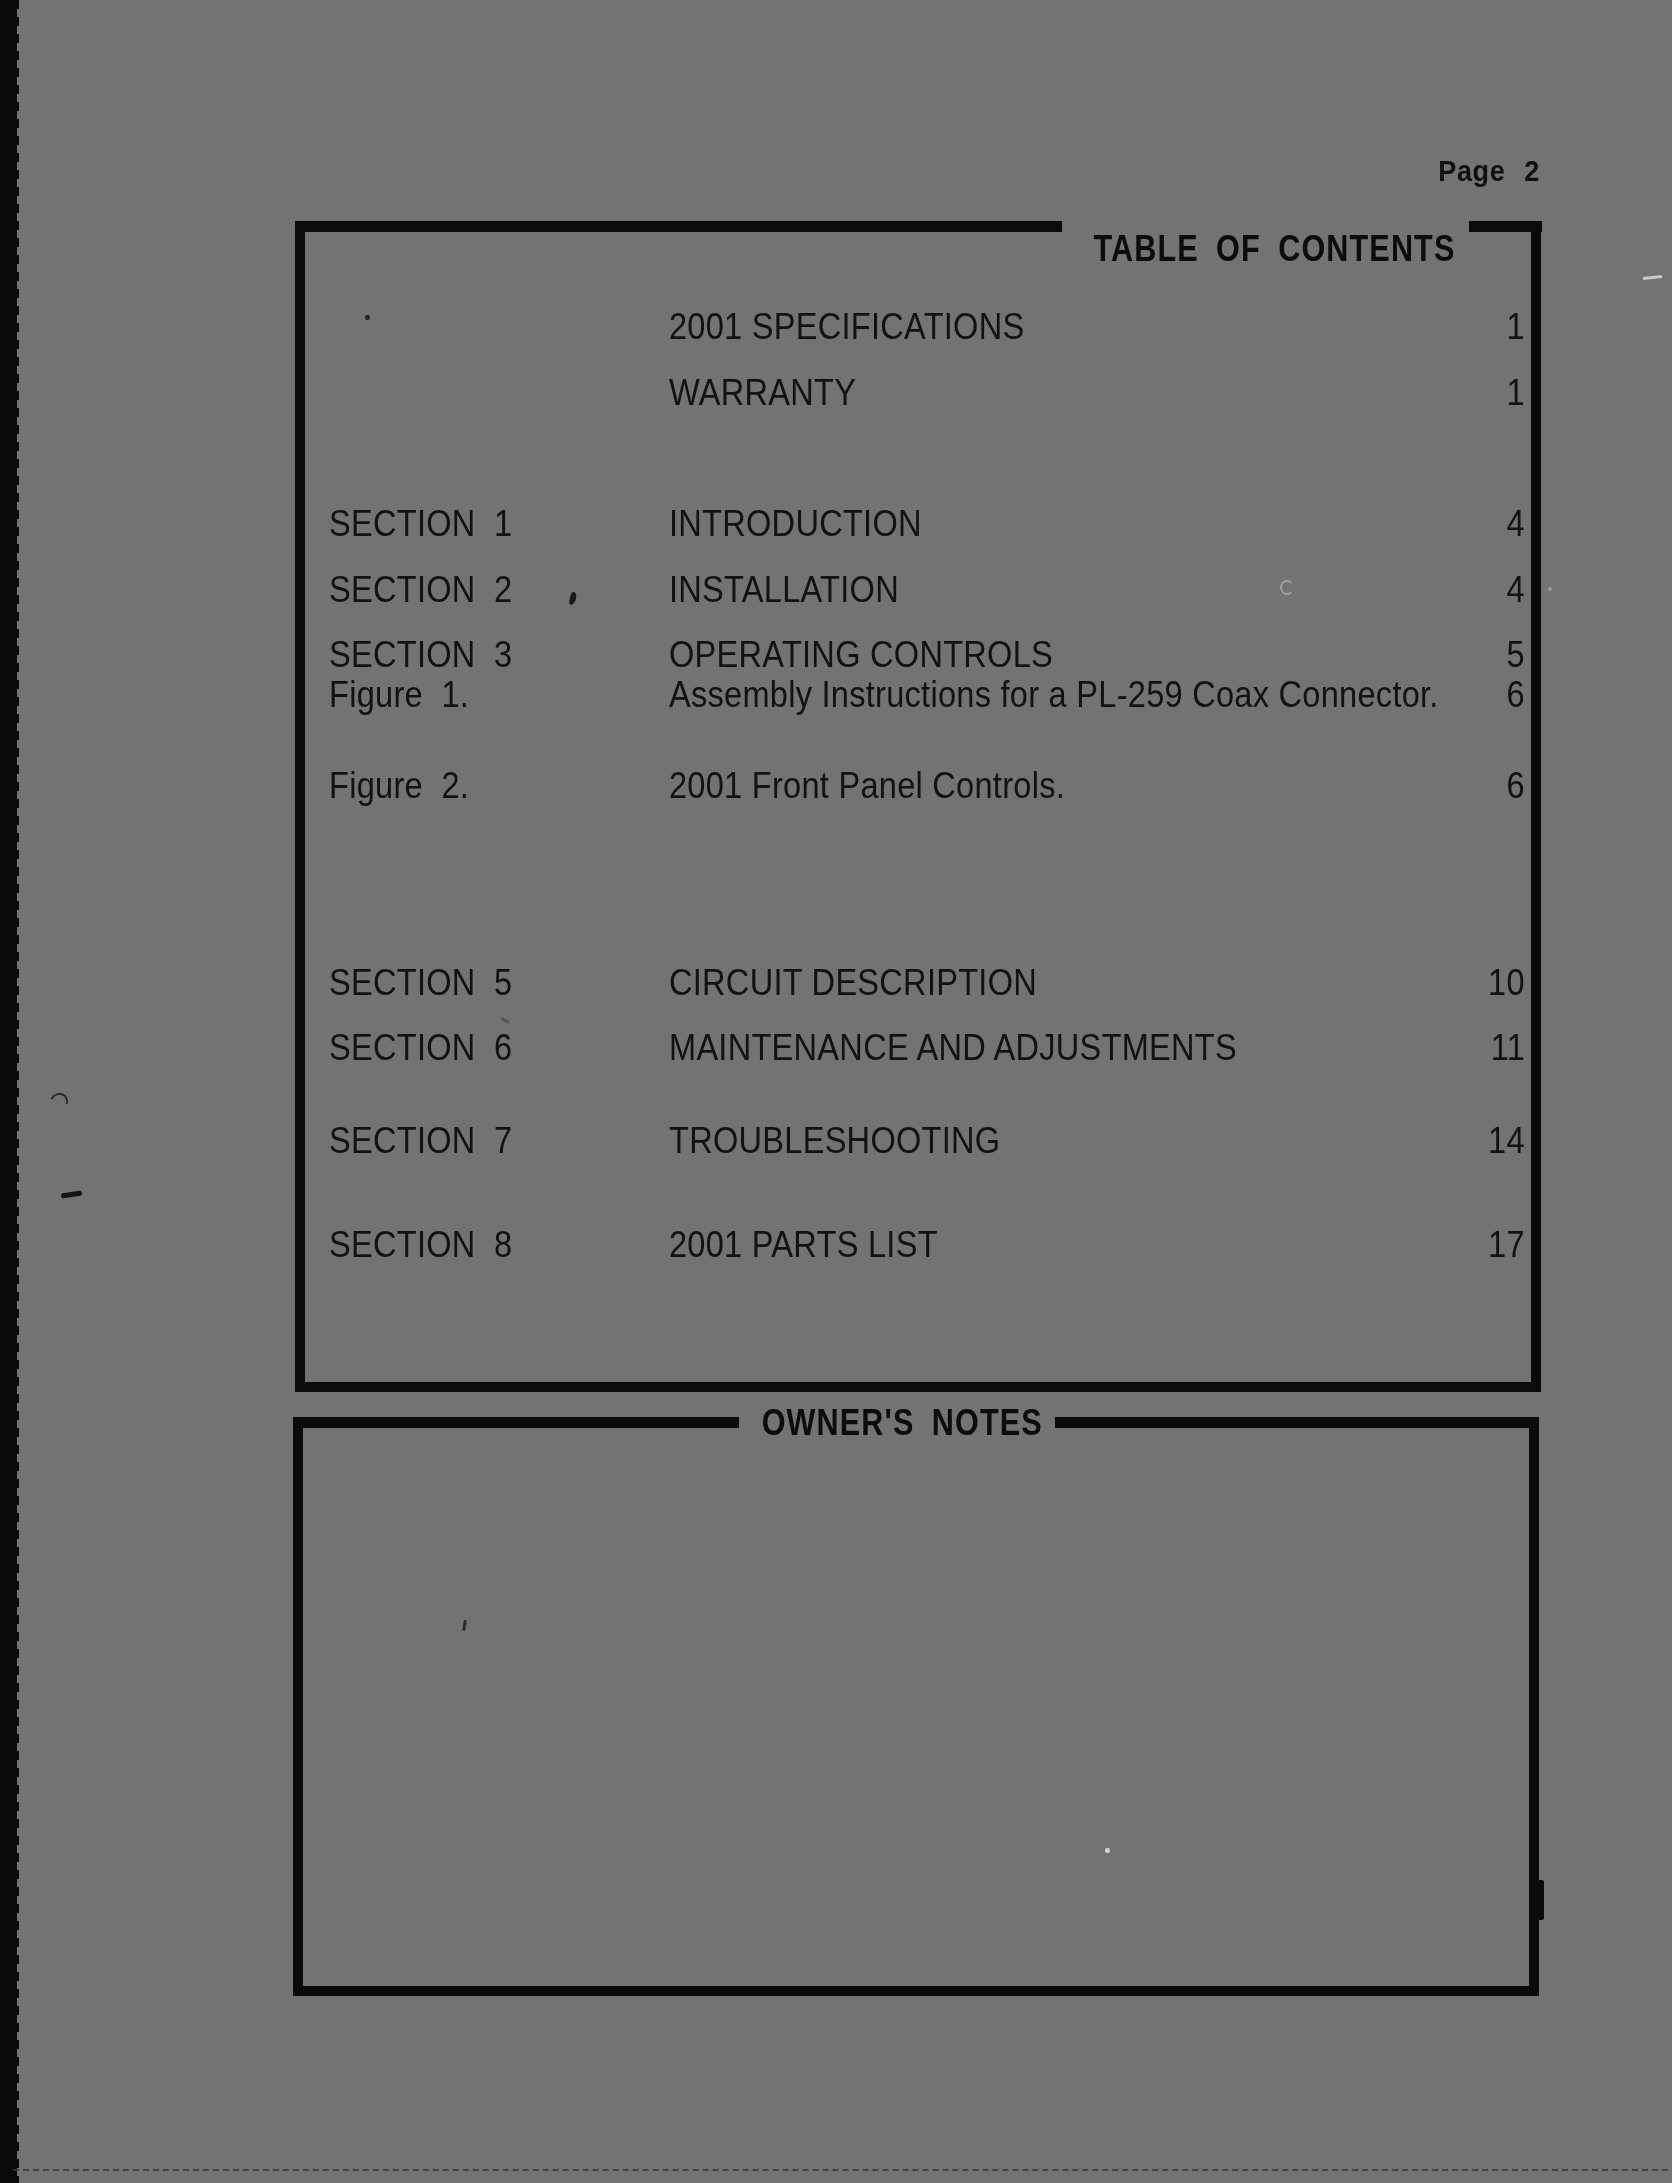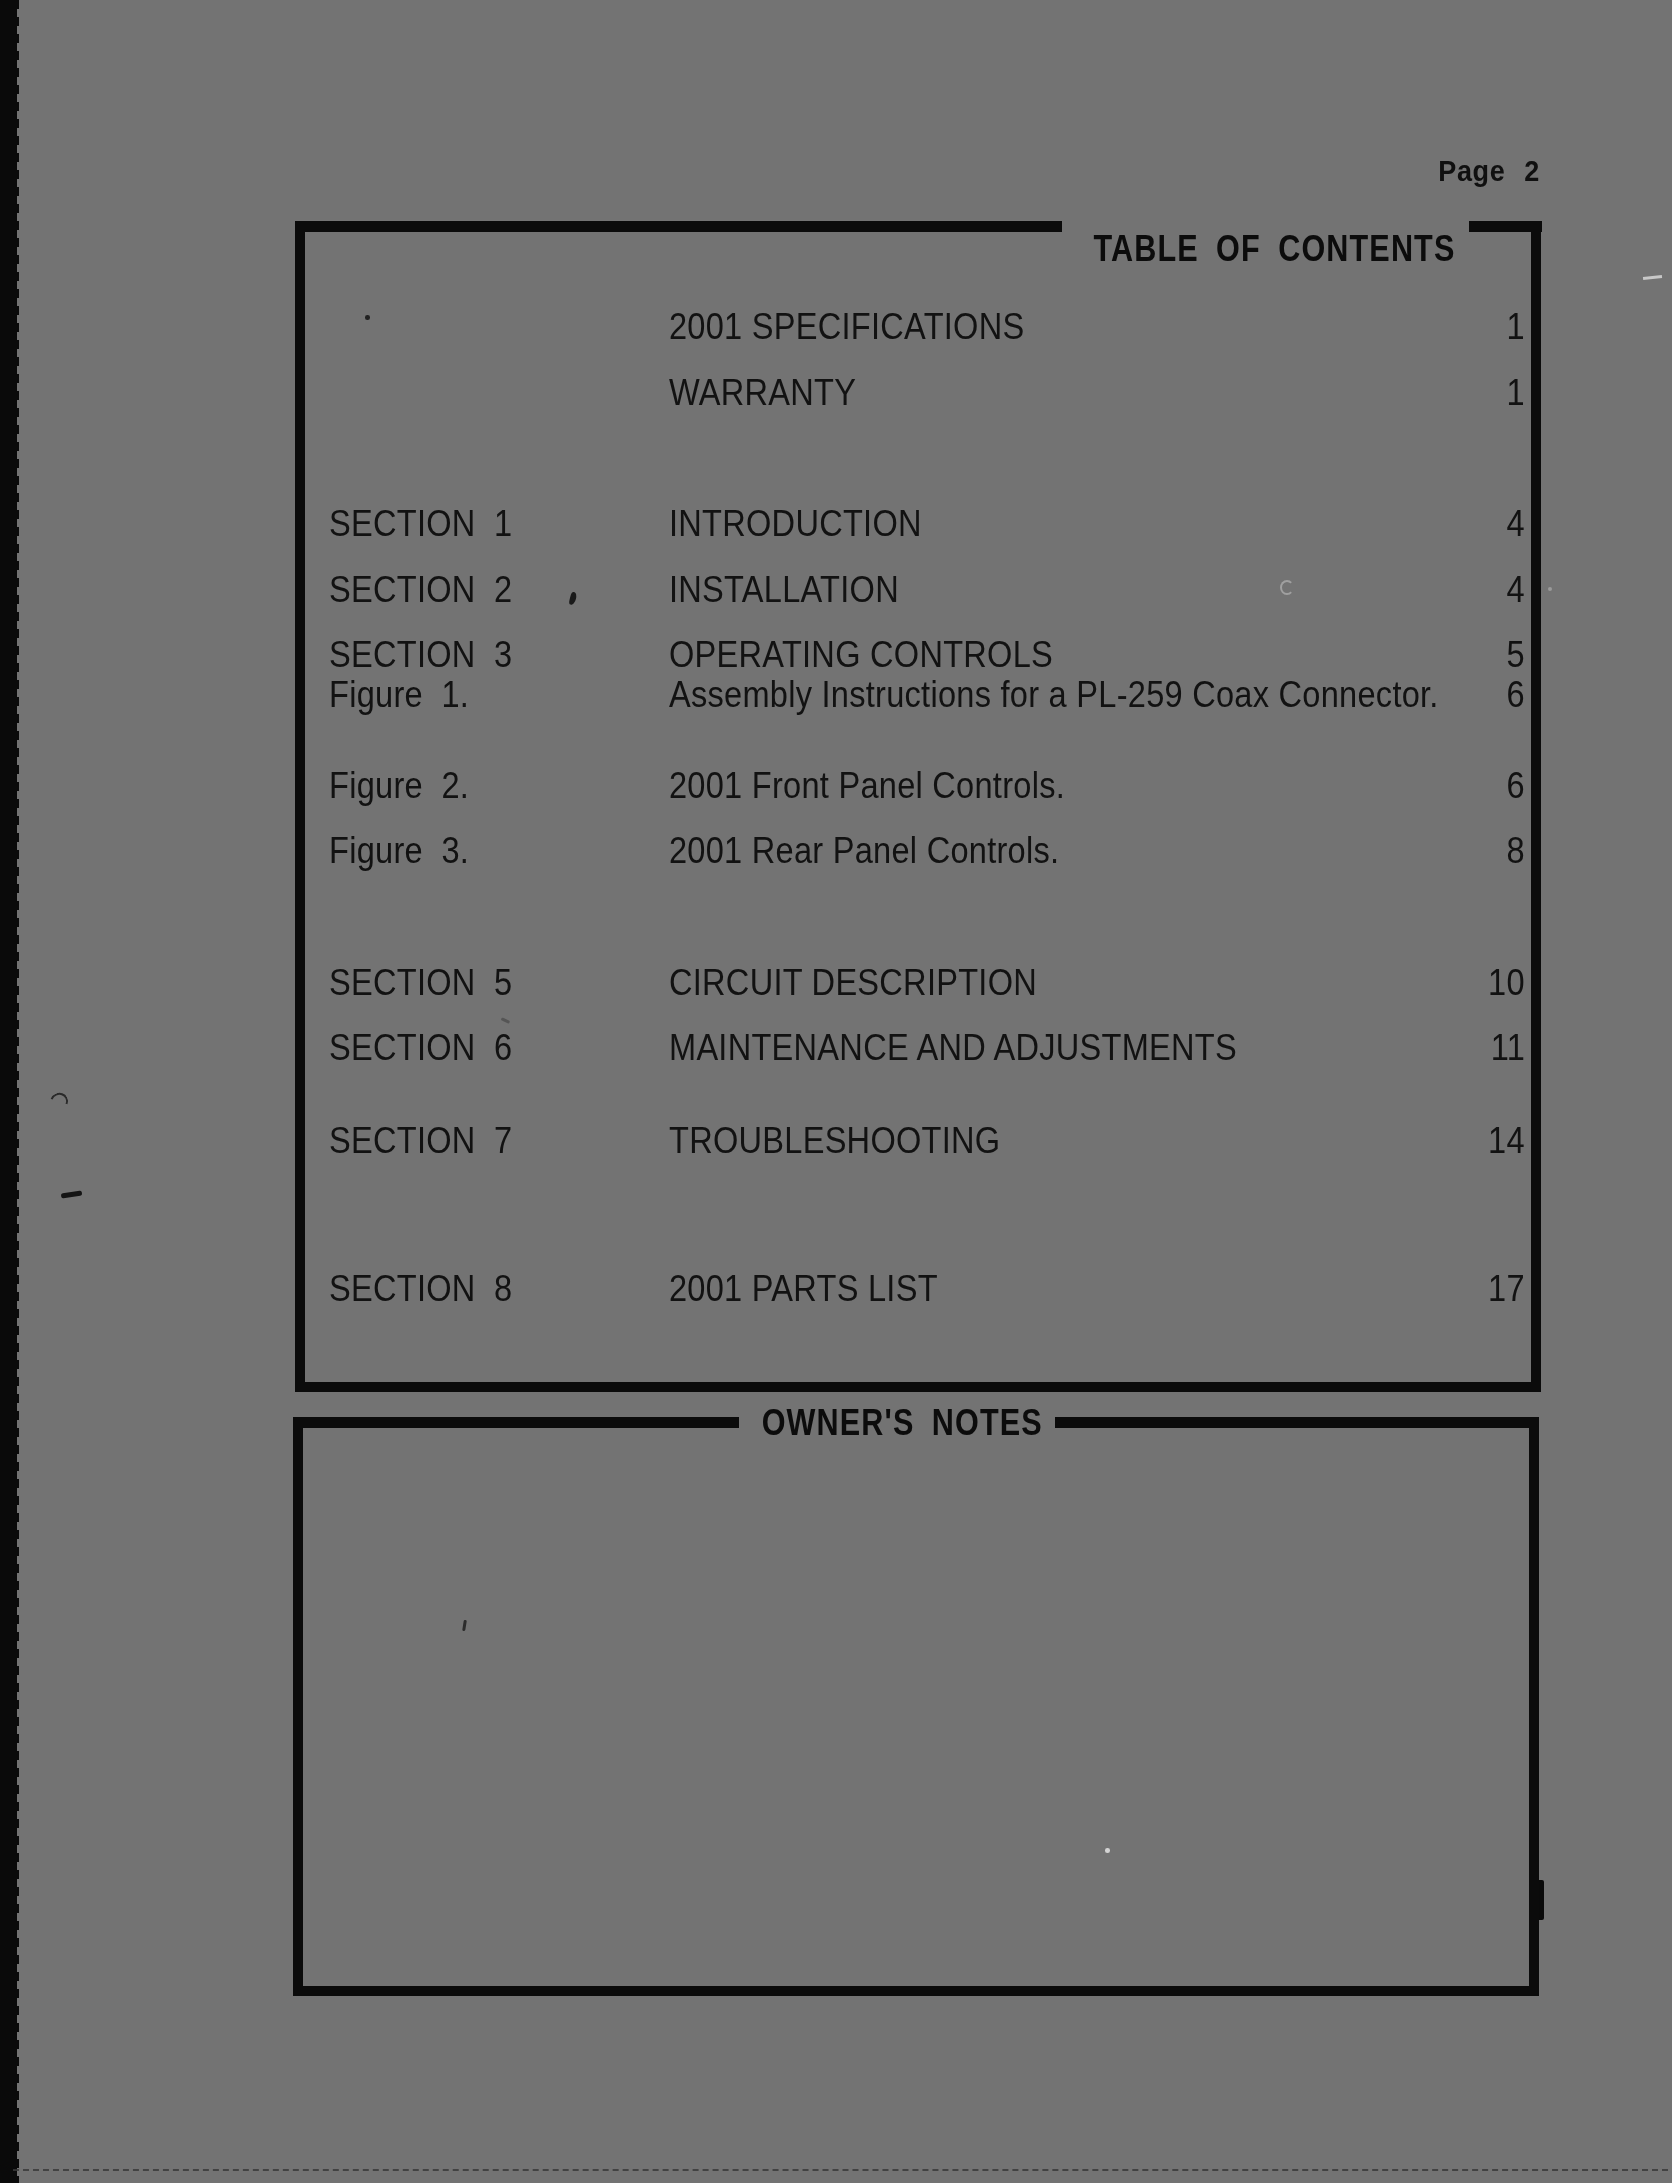--- a/index.html
+++ b/index.html
@@ -113,41 +113,36 @@
     <div class="toc-row" style="top:454px">
       <span class="cell label">Figure 1.</span>
       <span class="cell title">Assembly Instructions for a PL-259 Coax Connector.</span>
       <span class="cell pagenum">6</span>
     </div>
     <div class="toc-row" style="top:545px">
       <span class="cell label">Figure 2.</span>
       <span class="cell title">2001 Front Panel Controls.</span>
       <span class="cell pagenum">6</span>
     </div>
-    <div class="toc-row" style="top:610px">
-      <span class="cell label">Figure 3.</span>
-      <span class="cell title">2001 Rear Panel Controls.</span>
-      <span class="cell pagenum">8</span>
-    </div>
     <div class="toc-row" style="top:742px">
       <span class="cell label">SECTION 5</span>
       <span class="cell title">CIRCUIT DESCRIPTION</span>
       <span class="cell pagenum">10</span>
     </div>
     <div class="toc-row" style="top:807px">
       <span class="cell label">SECTION 6</span>
       <span class="cell title">MAINTENANCE AND ADJUSTMENTS</span>
       <span class="cell pagenum">11</span>
     </div>
     <div class="toc-row" style="top:900px">
       <span class="cell label">SECTION 7</span>
       <span class="cell title">TROUBLESHOOTING</span>
       <span class="cell pagenum">14</span>
     </div>
-    <div class="toc-row" style="top:1048px">
+    <div class="toc-row" style="top:1004px">
       <span class="cell label">SECTION 8</span>
       <span class="cell title">2001 PARTS LIST</span>
       <span class="cell pagenum">17</span>
     </div>
   </div>
 
   <div class="topbar notes-bar-left"></div>
   <div class="topbar notes-bar-right"></div>
   <div class="frame-title notes-title">OWNER'S NOTES</div>
   <div class="frame notes-frame"></div>

